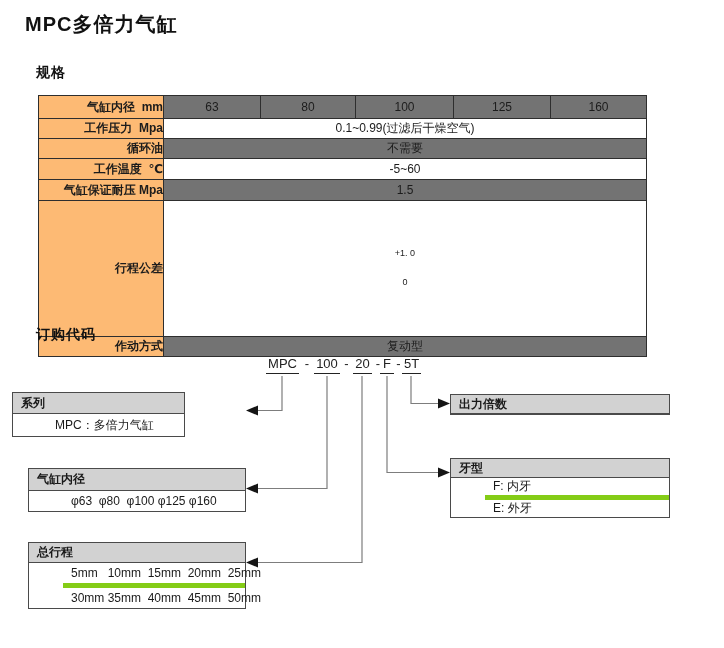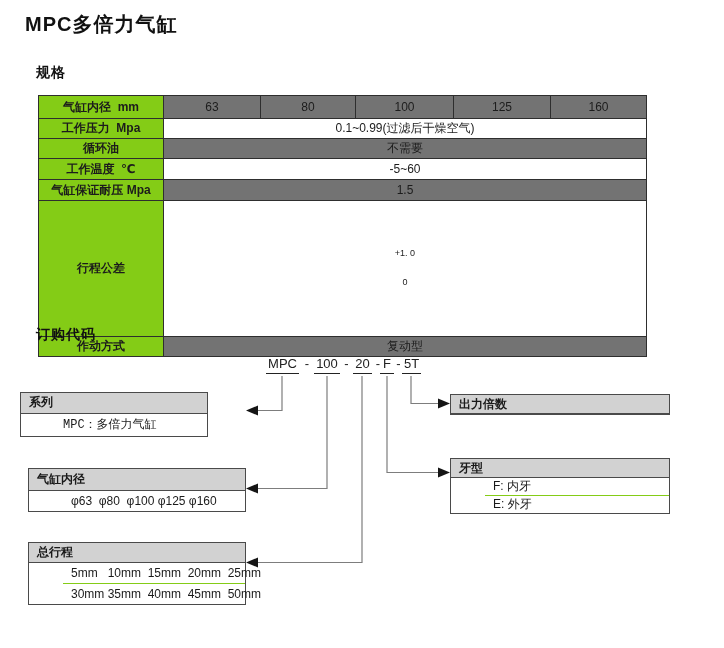--- a/index.html
+++ b/index.html
@@ -13,21 +13,21 @@
 
   
   table.spec{
     position:absolute;left:38px;top:95px;width:608px;
     border-collapse:collapse;table-layout:fixed;
   }
   table.spec td{
     border:1px solid #2e2e2e;font-size:12px;padding:0;
     overflow:hidden;white-space:pre;
   }
-  td.lbl{background:#84cc16;padding-left:8px;font-weight:600;text-align:center;}
+  td.lbl{background:#fdba74;padding-left:8px;font-weight:600;text-align:right;}
   td.val{text-align:center;font-weight:400;}
   td.g{background:#737373;}
   .tolwrap{line-height:1.1;font-size:9px;text-align:center;}
   .tolwrap div{white-space:pre;}
 
   
   .code-seg{
     position:absolute;top:356px;height:17px;font-size:13px;color:#222;
     text-align:center;border-bottom:1px solid #222;
   }
@@ -39,21 +39,21 @@
   .obox{
     position:absolute;border:1px solid #4a4a4a;background:#fff;box-sizing:border-box;
   }
   .obox-h{
     background:#d2d2d2;border-bottom:1px solid #4a4a4a;
     font-size:12px;font-weight:600;padding-left:8px;white-space:pre;color:#1a1a1a;
   }
   .obox-r{
     font-size:12px;font-weight:400;padding-left:8px;white-space:pre;color:#1a1a1a;margin-left:34px;
   }
-  .obox-r + .obox-r{border-top:1px solid #84cc16;}
+  .obox-r + .obox-r{border-top:5px solid #84cc16;}
 
   svg.connectors{position:absolute;left:0;top:0;pointer-events:none;}
   svg.connectors polyline{fill:none;stroke:#7d7d7d;stroke-width:1.2;}
   svg.connectors polygon{fill:#151515;stroke:none;}
 </style>
 </head>
 <body>
 
 <div class="abs doc-title">MPC多倍力气缸</div>
 
@@ -127,21 +127,21 @@
   <polyline points="327,376 327,488.5 258,488.5"></polyline>
   <polygon points="246,488.5 258,483.5 258,493.5"></polygon>
   <polyline points="362,376 362,562.5 258,562.5"></polyline>
   <polygon points="246,562.5 258,557.5 258,567.5"></polygon>
   <polyline points="387,376 387,472.5 438,472.5"></polyline>
   <polygon points="450,472.5 438,467.5 438,477.5"></polygon>
   <polyline points="411,376 411,403.5 438,403.5"></polyline>
   <polygon points="450,403.5 438,398.5 438,408.5"></polygon>
 </svg>
 
-<div class="obox" style="left:20px;top:392px;width:188px;font-family:Liberation Mono, monospace;">
+<div class="obox" style="left:12px;top:392px;width:173px;">
   <div class="obox-h" style="height:20px;line-height:20px;">系列</div>
   <div class="obox-r" style="height:22px;line-height:22px;">MPC：多倍力气缸</div>
 </div>
 
 <div class="obox" style="left:28px;top:468px;width:218px;">
   <div class="obox-h" style="height:21px;line-height:21px;">气缸内径</div>
   <div class="obox-r" style="height:20px;line-height:20px;">φ63  φ80  φ100 φ125 φ160</div>
 </div>
 
 <div class="obox" style="left:28px;top:542px;width:218px;">

